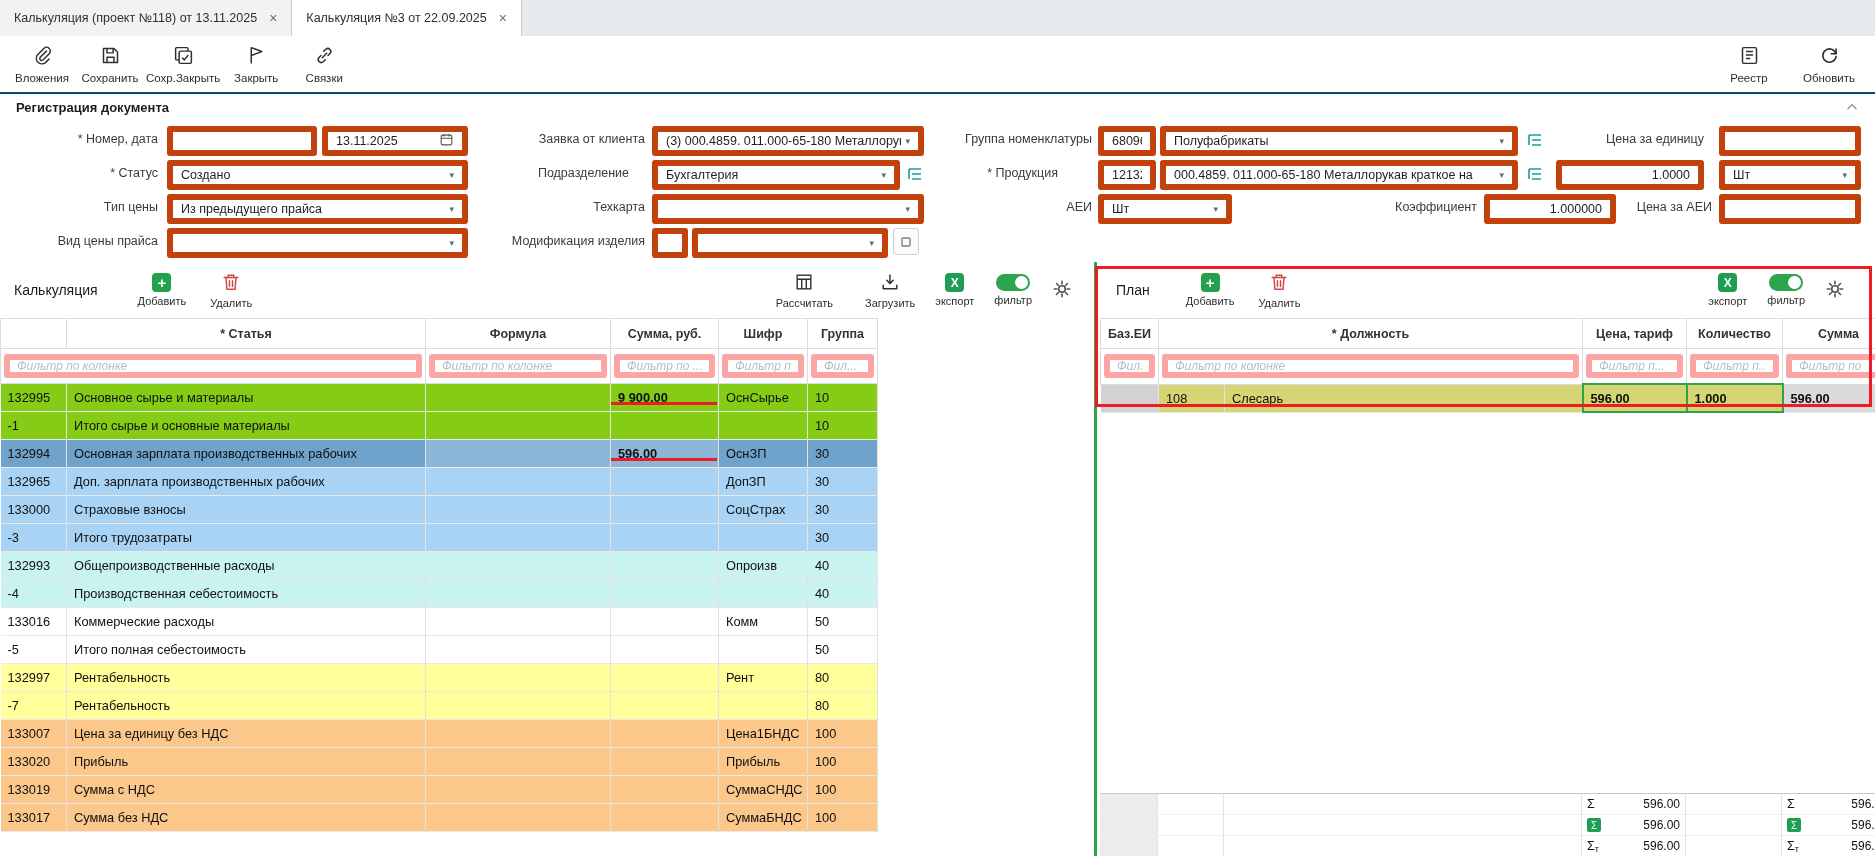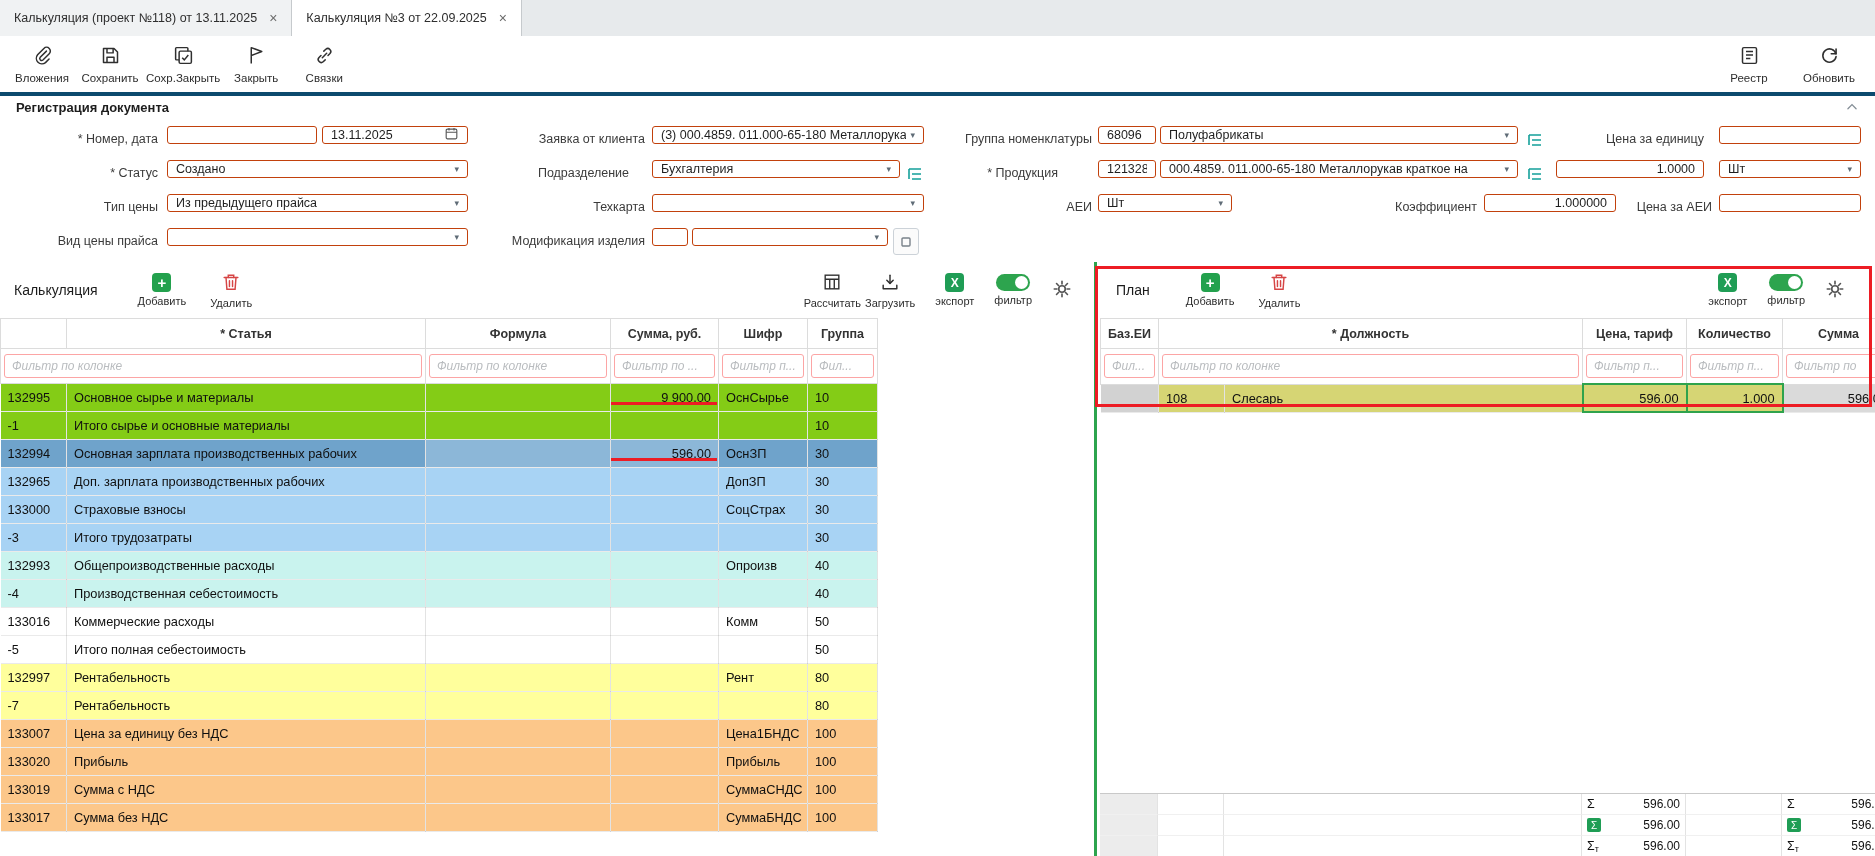--- a/index.html
+++ b/index.html
@@ -6,35 +6,35 @@
   body{font-family:"Liberation Sans",sans-serif;background:#fff;}
   .screen{position:relative;width:1875px;height:856px;background:#fff;overflow:hidden;font-size:13px;color:#222;}
 
   
   .tabbar{position:absolute;left:0;top:0;width:100%;height:36px;background:#e7eaec;border-bottom:1px solid #c6cacd;display:flex;align-items:stretch;}
   .tab{display:flex;align-items:center;gap:12px;padding:0 14px;font-size:12.5px;color:#2e2e2e;background:#f0f2f3;border-right:1px solid #c6cacd;cursor:pointer;white-space:nowrap;}
   .tab.active{background:#fff;}
   .tab .x{color:#6b6b6b;font-size:14px;line-height:1;}
 
   
-  .toolbar{position:absolute;left:0;top:36px;width:100%;height:56px;background:#fff;border-bottom:4px solid #0c4a6e;display:flex;align-items:center;}
+  .toolbar{position:absolute;left:0;top:36px;width:100%;height:56px;background:#fff;border-bottom:2px solid #0c4a6e;display:flex;align-items:center;}
   .tb-group{display:flex;align-items:center;}
   .tb-left{margin-left:10px;gap:4px;}
   .tb-right{margin-left:auto;margin-right:14px;gap:16px;}
   .tbtn{display:flex;flex-direction:column;align-items:center;justify-content:center;gap:4px;min-width:64px;height:52px;cursor:pointer;color:#2d2d2d;font-size:11.5px;}
   .tbtn svg{width:21px;height:21px;}
 
   
   .sec-header{position:absolute;left:0;top:92px;width:100%;height:30px;display:flex;align-items:center;padding:0 16px;box-sizing:border-box;font-weight:bold;font-size:13px;color:#1d1d1d;}
   .sec-collapse{margin-left:auto;cursor:pointer;display:flex;align-items:center;}
 
   
   .form{position:absolute;left:0;top:122px;width:100%;height:140px;padding-left:44px;}
   .lbl{position:absolute;height:27px;line-height:27px;font-size:12.5px;color:#3b3b3b;text-align:right;white-space:nowrap;}
-  .fld{position:absolute;height:18px;border:1px solid #c2410c;border-radius:3px;background:#fff;display:flex;align-items:center;padding:0 8px;font-size:12.5px;color:#1f1f1f;box-sizing:border-box;overflow:hidden;}
+  .fld{position:absolute;height:30px;border:6px solid #c2410c;border-radius:3px;background:#fff;display:flex;align-items:center;padding:0 8px;font-size:12.5px;color:#1f1f1f;box-sizing:border-box;overflow:hidden;}
   .fld .txt{flex:1;white-space:nowrap;overflow:hidden;}
   .fld.ta-r .txt{text-align:right;}
   .sel .arr{flex:none;margin-left:4px;color:#5f6b76;font-size:9px;}
   .treebtn{position:absolute;width:26px;height:27px;display:flex;align-items:center;justify-content:center;cursor:pointer;background:transparent;border:none;padding:0;}
   .minibtn{position:absolute;width:26px;height:27px;border:1px solid #ccd2d8;border-radius:3px;background:#fbfbfb;display:flex;align-items:center;justify-content:center;cursor:pointer;box-sizing:border-box;}
 
   
   .panel-toolbar{display:flex;align-items:center;height:56px;}
   .panel-title{font-size:14px;color:#1c1c1c;}
   .pbtn{display:flex;flex-direction:column;align-items:center;justify-content:center;gap:3px;cursor:pointer;font-size:11px;color:#2d2d2d;}
@@ -49,24 +49,24 @@
 
   .splitter{position:absolute;left:1094px;top:262px;width:3px;height:594px;background:#2da44e;z-index:5;}
 
   .panel-right{position:absolute;left:1100px;top:262px;width:775px;height:594px;overflow:hidden;background:#fff;}
   .panel-right .panel-title{margin-left:16px;}
 
   
   table.grid{border-collapse:collapse;table-layout:fixed;background:#fff;}
   .grid th{height:29px;font-size:12.5px;font-weight:bold;color:#333;background:#fff;border:1px solid #dcdcdc;text-align:center;padding:0 4px;overflow:hidden;white-space:nowrap;}
   .grid td.filter-cell{height:30px;border:1px solid #dcdcdc;background:#fff;padding:2px 3px;}
-  .filter-input{width:100%;height:24px;border:1px solid #fca5a5;border-radius:3px;padding:0 7px;font-size:12px;font-family:inherit;color:#333;box-sizing:border-box;background:#fff;}
+  .filter-input{width:100%;height:24px;border:6px solid #fca5a5;border-radius:3px;padding:0 7px;font-size:12px;font-family:inherit;color:#333;box-sizing:border-box;background:#fff;}
   .filter-input::placeholder{color:#b9bcbf;font-style:italic;}
   .grid td.cell{height:28px;padding:0 7px;font-size:12.8px;color:#101010;border-right:1px solid rgba(80,80,80,.16);border-bottom:1px solid rgba(80,80,80,.12);overflow:hidden;white-space:nowrap;box-sizing:border-box;}
-  td.c-sum,td.c-price,td.c-qty,td.c-psum{text-align:right;}
+  td.c-sum,td.c-price,td.c-qty,td.c-psum{text-align:left;font-weight:bold;}
 
   tr.r-purple td{background:#84cc16;}
   tr.r-selected td{background:#6fa3cb;}
   tr.r-selected td.c-formula,tr.r-selected td.c-sum{background:#8cb7d8;}
   tr.r-blue td{background:#a8d3f4;}
   tr.r-cyan td{background:#c9f3ee;}
   tr.r-white td{background:#ffffff;}
   tr.r-yellow td{background:#ffff9c;}
   tr.r-orange td{background:#fcc78a;}
 
@@ -307,21 +307,21 @@
       <span>Удалить</span>
     </div>
     <div style="flex:1"></div>
     <div class="pbtn">
       <span><svg viewBox="0 0 22 22" fill="none" stroke="#2f2f2f" stroke-width="1.5">
             <rect x="3.5" y="3.5" width="15" height="15"></rect>
             <path d="M3.5 8h15M8.5 8v10.5M13.5 8v10.5"></path>
           </svg></span>
       <span>Рассчитать</span>
     </div>
-    <div class="pbtn" style="margin-left:4px">
+    <div class="pbtn" style="margin-left:32px">
       <span><svg viewBox="0 0 22 22" fill="none" stroke="#2f2f2f" stroke-width="1.6" stroke-linecap="round" stroke-linejoin="round">
             <path d="M3.5 14.5v4h15v-4"></path>
             <path d="M11 3.5v9"></path>
             <path d="M7.5 9l3.5 3.5L14.5 9"></path>
           </svg></span>
       <span>Загрузить</span>
     </div>
     <div class="pbtn" style="margin-left:20px">
       <span class="icon-xls">X</span>
       <span>экспорт</span>

